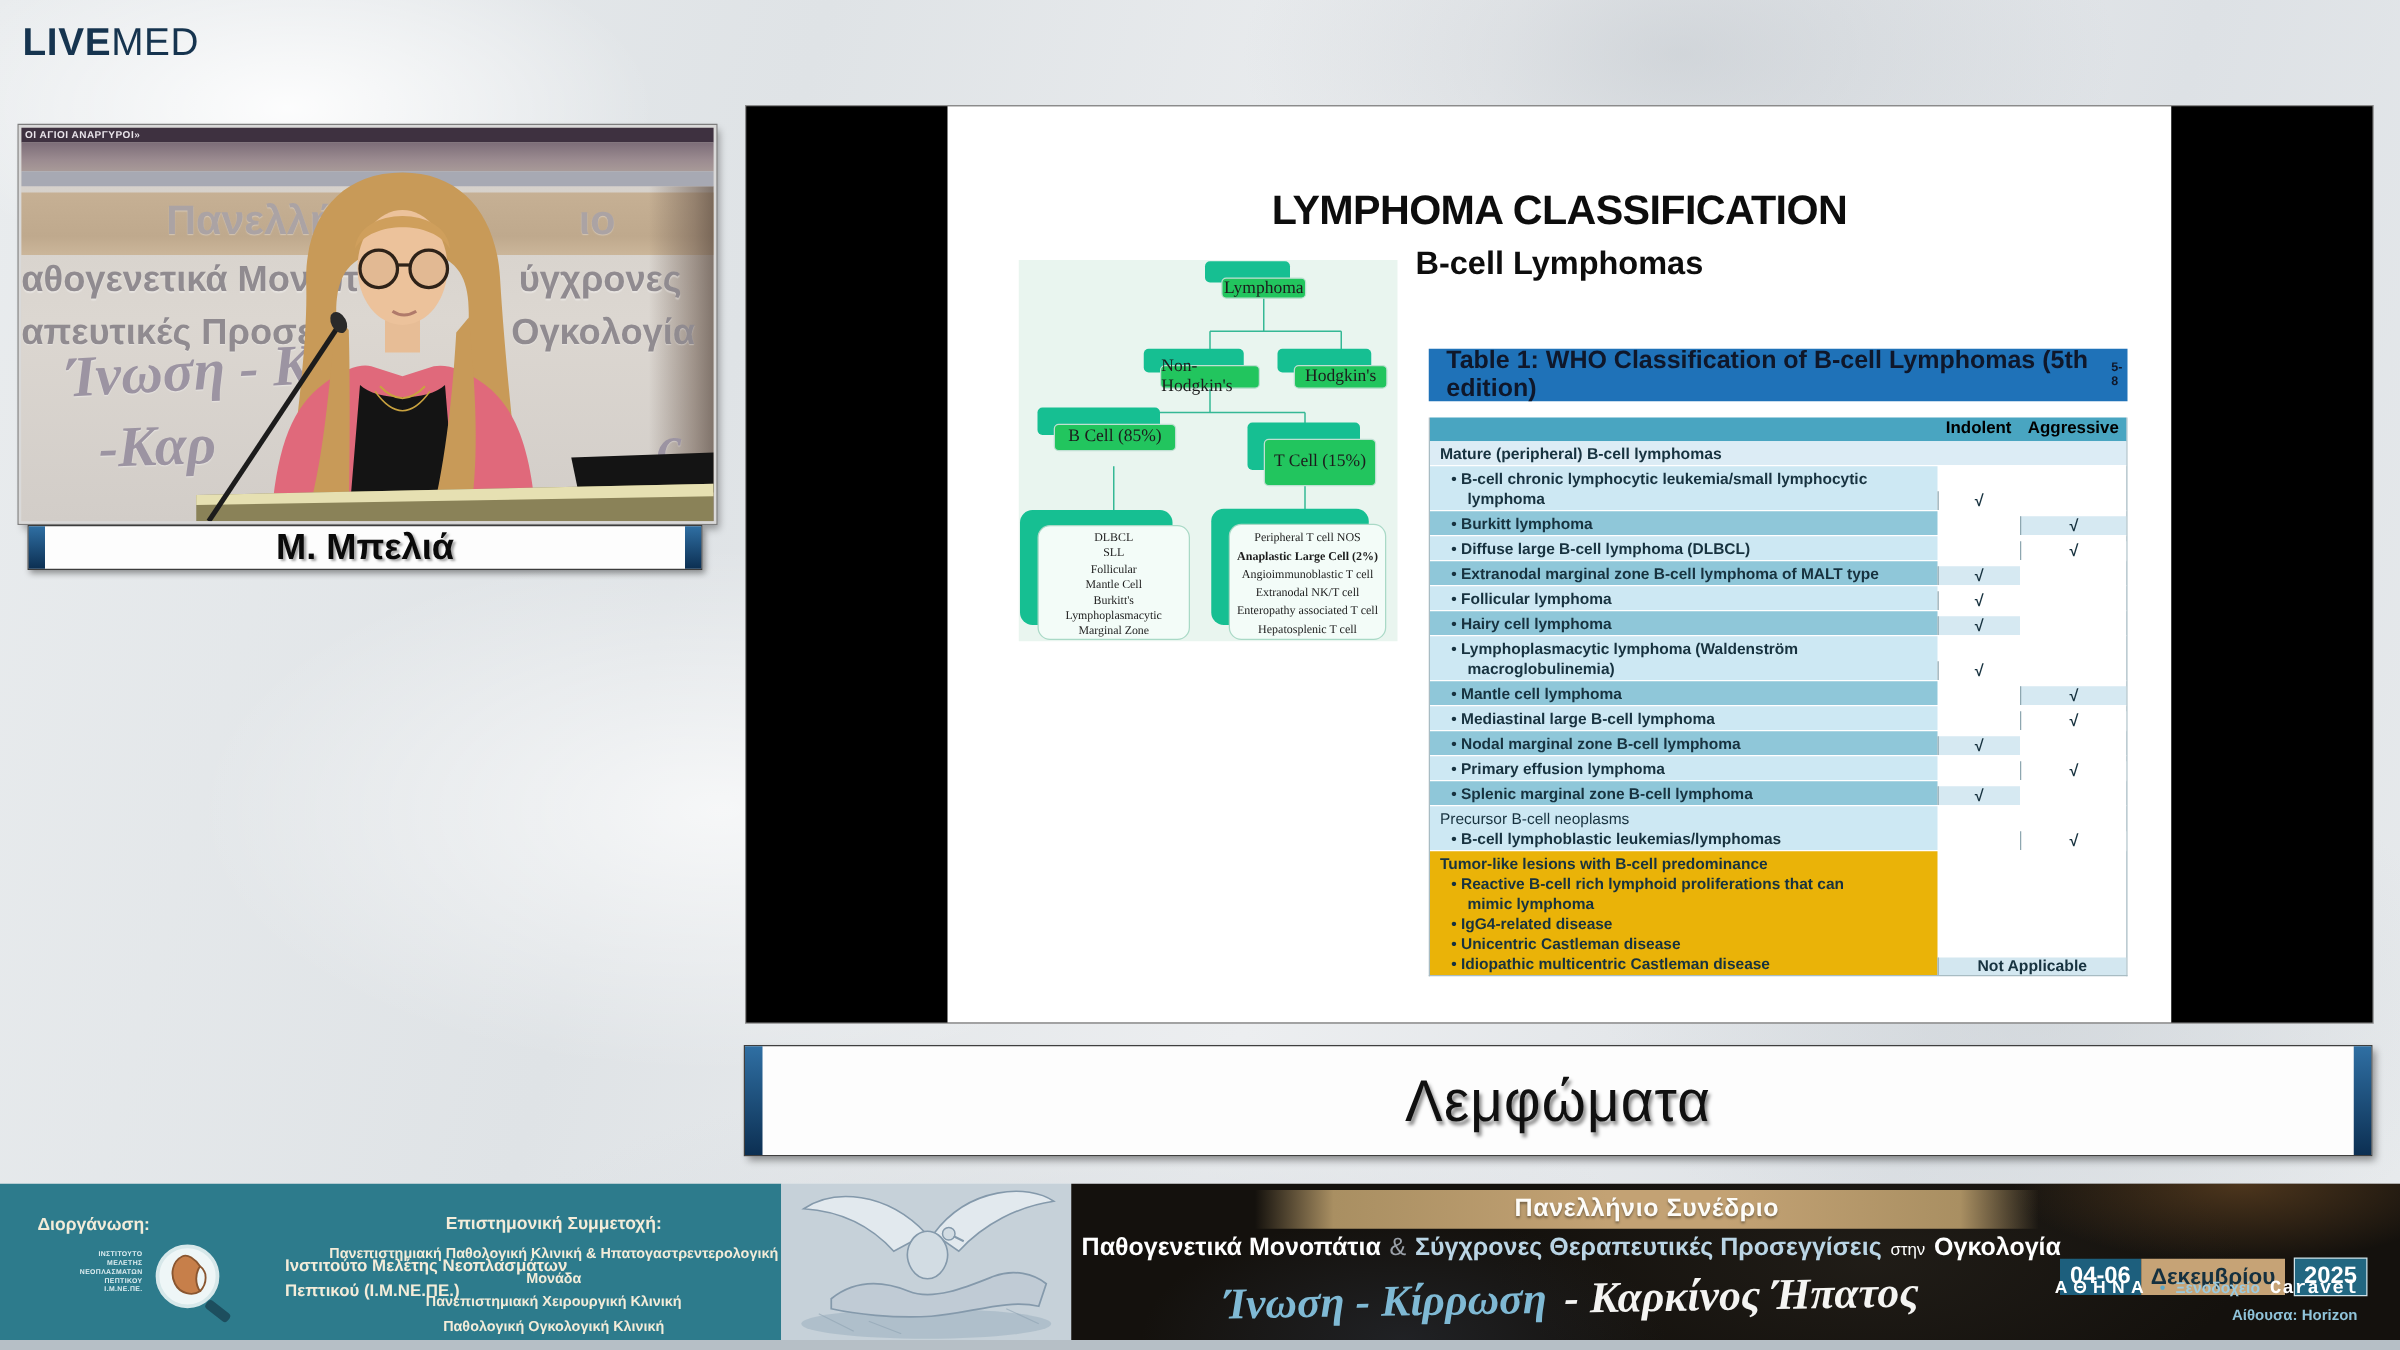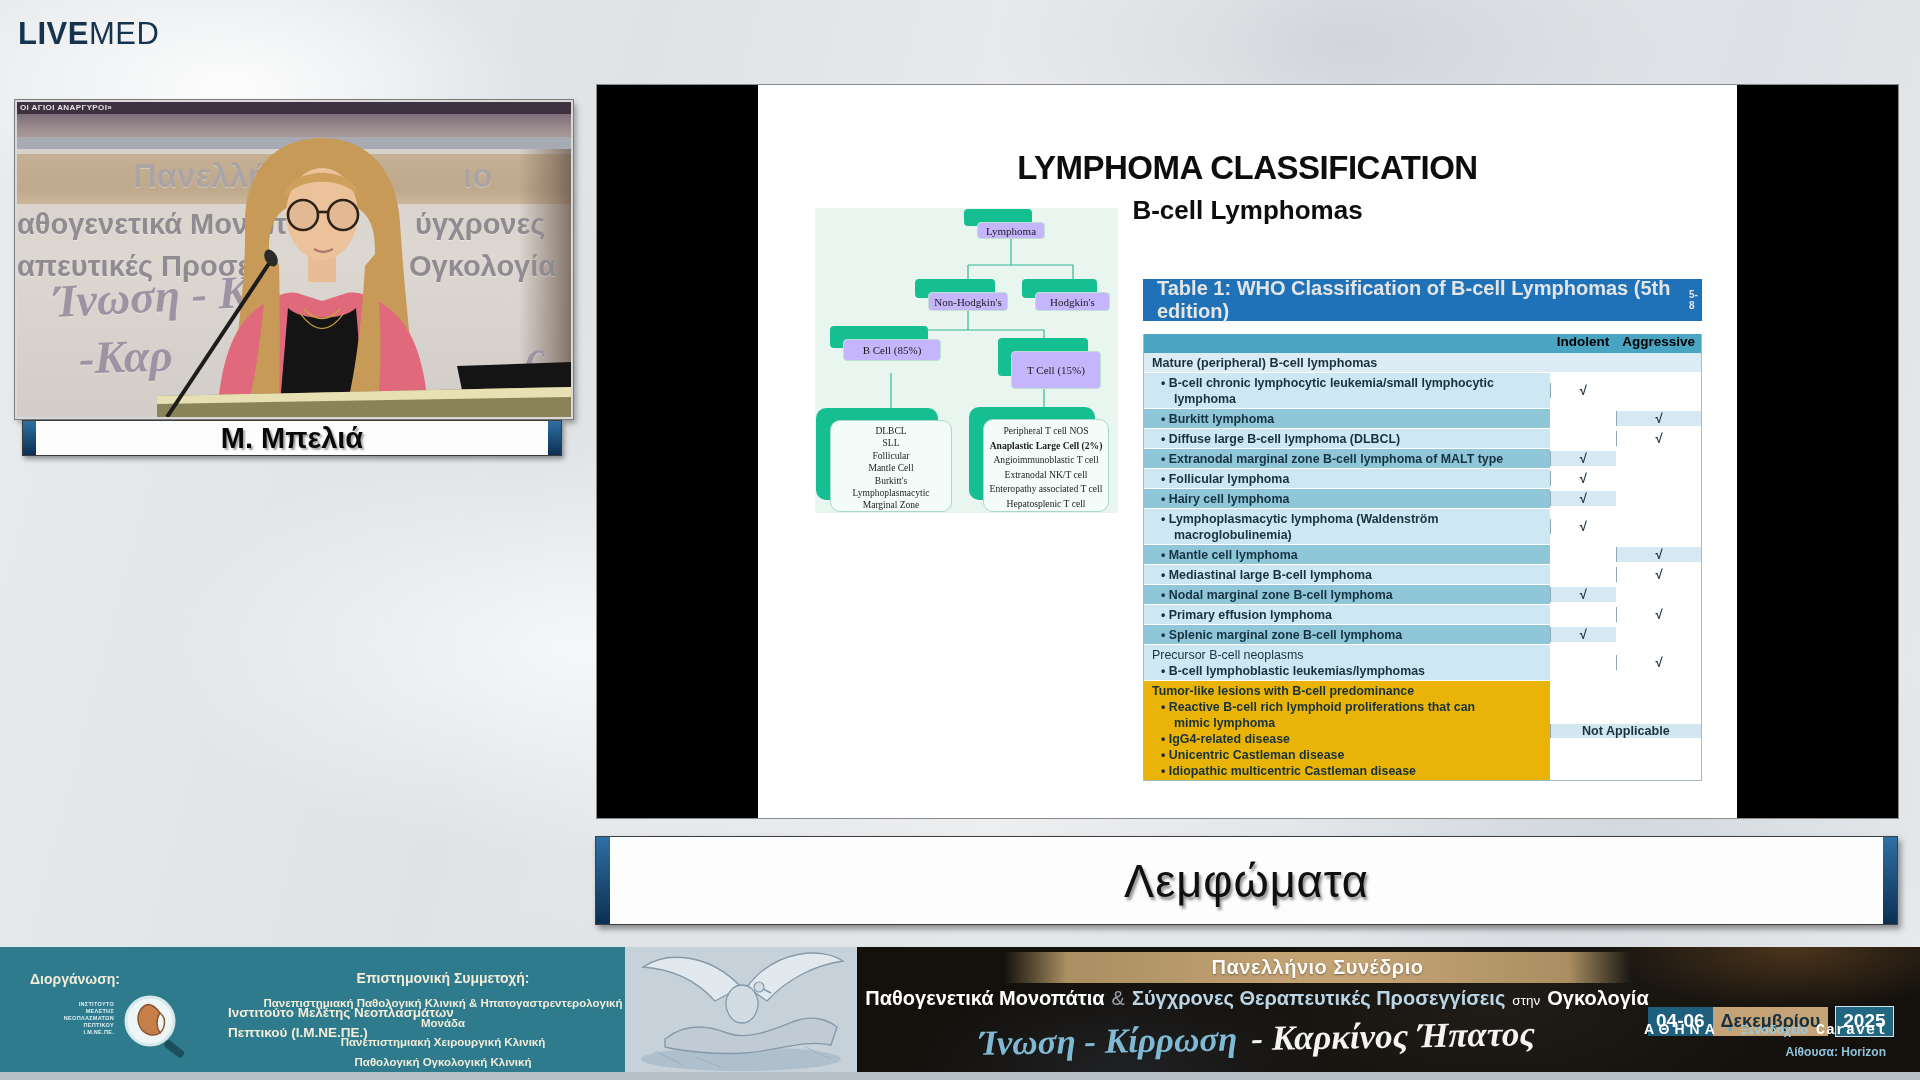--- a/index.html
+++ b/index.html
@@ -48,35 +48,35 @@
   
   .slidebox{ position:absolute; left:597px; top:85px; width:1301px; height:733px; background:#000;
     box-shadow:0 0 0 1px #8b8b8b; }
   .slide{ position:absolute; left:161px; top:0; width:979px; height:733px; background:#fff; overflow:hidden; }
   .s-title{ position:absolute; left:0; top:64px; width:100%; text-align:center; font-size:33px; font-weight:700; color:#0d0d0d; letter-spacing:-.5px;}
   .s-sub{ position:absolute; left:0; top:110px; width:100%; text-align:center; font-size:26px; font-weight:700; color:#0d0d0d;}
   
   .flow{ position:absolute; left:57px; top:123px; width:303px; height:305px; background:#e9f5ef;
     font-family:"Liberation Serif", serif; }
   .flow svg.lines{ position:absolute; inset:0; }
-  .fnode{ position:absolute; background:#c4b5fd; border:1px solid #bfe0d2; border-radius:4px;
+  .fnode{ position:absolute; background:#22c55e; border:1px solid #bfe0d2; border-radius:4px;
     box-shadow:-13px -13px 0 0 #16bf92; display:flex; align-items:center; justify-content:center;
-    font-size:11px; color:#1c1c1c; }
+    font-size:14px; color:#1c1c1c; }
   .flist{ position:absolute; background:#f3fcf8; border:1px solid #a9d9c6; border-radius:10px;
     box-shadow:-14px -12px 0 0 #16bf92; padding:4px 2px; text-align:center; color:#1d1d1d; }
   .flist div{ white-space:nowrap; }
   
   .who{ position:absolute; left:385px; top:194px; width:559px; color:#17323f; }
-  .who-title{ height:42px; background:#1f72b8; color:#e5e5e5; font-weight:700; font-size:20px;
+  .who-title{ height:42px; background:#1f72b8; color:#0f172a; font-weight:700; font-size:20px;
     display:flex; align-items:center; padding-left:14px; }
   .who-title sup{ font-size:10px; margin-left:1px; }
   .who-body{ margin-top:13px; border:1px solid #a8bcc3; border-top:none; }
   .thead{ display:flex; background:#49a5c1; color:#000000; font-weight:700; font-size:13.5px; height:19px; }
   .thead .c0{ width:407px; } .thead .c1{ width:67px; text-align:center; } .thead .c2{ width:85px; text-align:center; }
-  .tr{ display:flex; border-top:1px solid rgba(255,255,255,.9); align-items:center; }
+  .tr{ display:flex; border-top:1px solid rgba(255,255,255,.9); align-items:flex-end; }
   .td-name{ width:407px; padding:1.5px 10px 1.5px 8px; font-size:12.4px; font-weight:600; line-height:16px; }
   .td-c{ width:67px; border-left:1px solid #8ea7b0; display:flex; align-items:center; justify-content:center;
     font-size:13px; font-weight:700; }
   .td-c.agg{ width:85px; }
   .row-light .td-name{ background:#cde8f3; } .row-light .td-c{ background:#ffffff; }
   .row-dark  .td-name{ background:#8fc7d9; } .row-dark  .td-c{ background:#d6e9f2; }
   .row-sec{ background:#dcecf5; font-weight:700; font-size:12.6px; padding:1.5px 8px; line-height:16px;}
   .row-group .td-name{ background:#cde8f3; } .row-group .td-c{ background:#ffffff; }
   .row-group .g-label{ font-weight:400; }
   .row-merged .td-name{ background:#eab308; padding-right:60px; }

